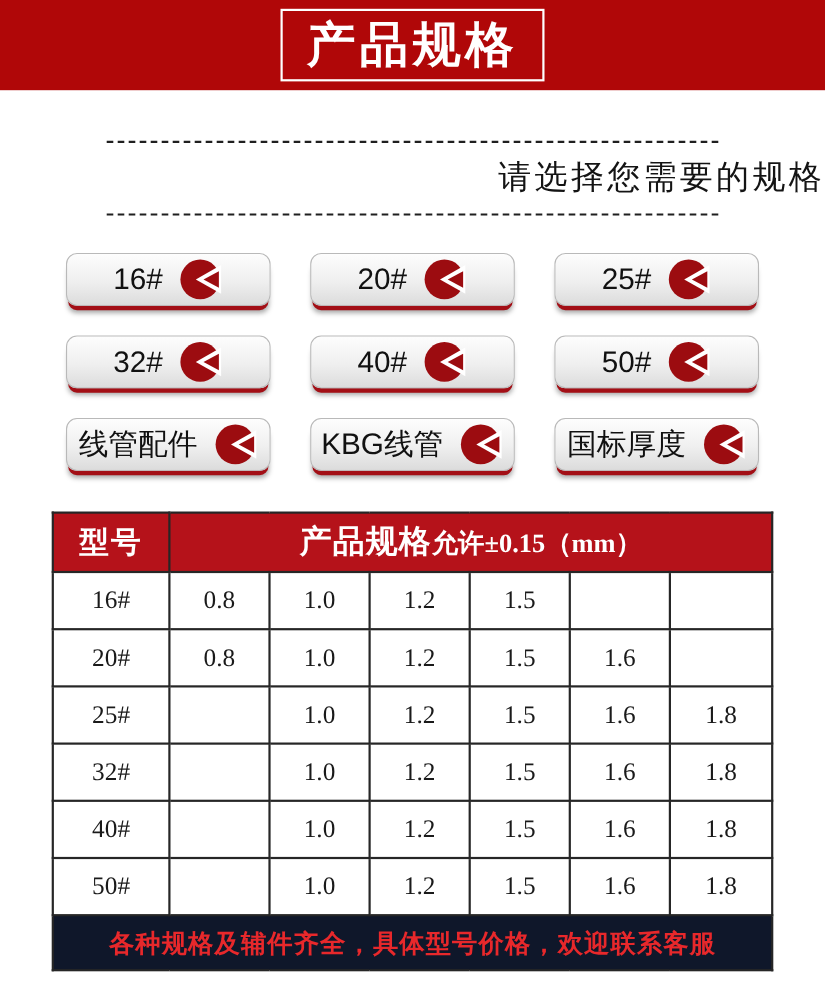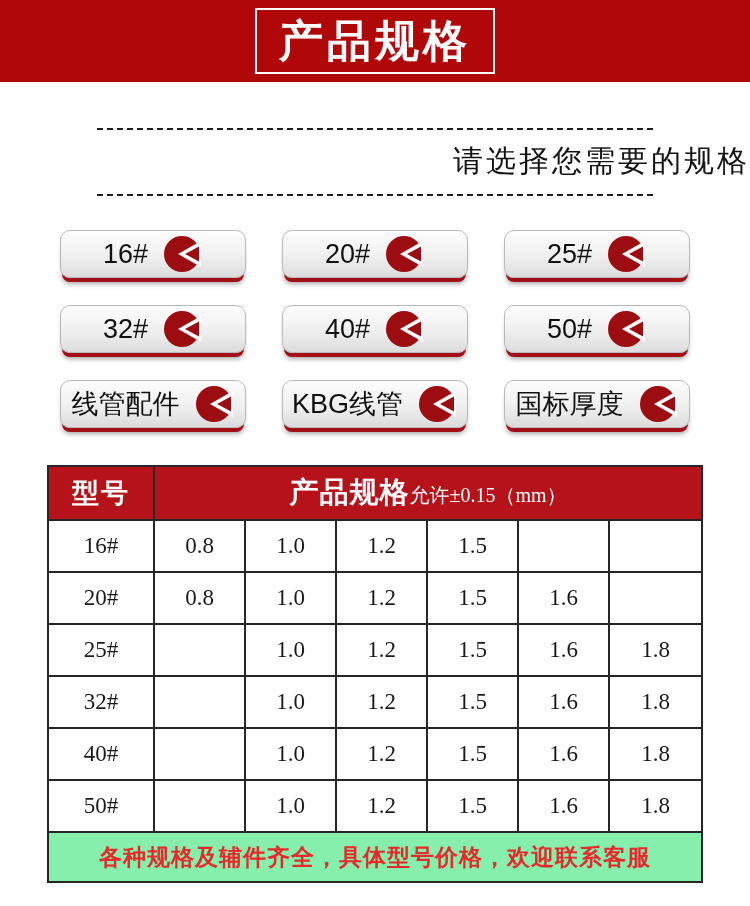--- a/index.html
+++ b/index.html
@@ -57,29 +57,29 @@
     width:654px;margin:37px auto 0;border-collapse:collapse;table-layout:fixed;
     font-family:"Liberation Serif",serif;
   }
   .spec-table th,.spec-table td{border:2px solid #262626;padding:0;}
   .spec-table thead tr{height:54px;}
   .spec-table thead th{
     background:var(--table-red);color:#ffffff;text-align:center;vertical-align:middle;
   }
   .th-model{font-size:27px;font-weight:bold;letter-spacing:2px;}
   .th-main{font-size:29px;font-weight:bold;letter-spacing:1px;}
-  .th-sub{font-size:20px;font-weight:normal;}
+  .th-sub{font-size:24px;font-weight:bold;}
   .spec-table tbody tr{height:52px;}
   .spec-table tbody td{
     text-align:center;vertical-align:middle;
     font-size:23px;color:#1a1a1a;background:#ffffff;
   }
   .spec-table tfoot tr{height:50px;}
   .spec-table tfoot td{
-    text-align:center;vertical-align:middle;background:#86efac;
+    text-align:center;vertical-align:middle;background:#0f172a;
     font-family:"Liberation Sans",sans-serif;
     font-size:23px;font-weight:bold;color:var(--footer-red);letter-spacing:1px;
   }
 </style>
 </head>
 <body>
 
 <header class="banner">
   <div class="banner-box">产品规格</div>
 </header>

